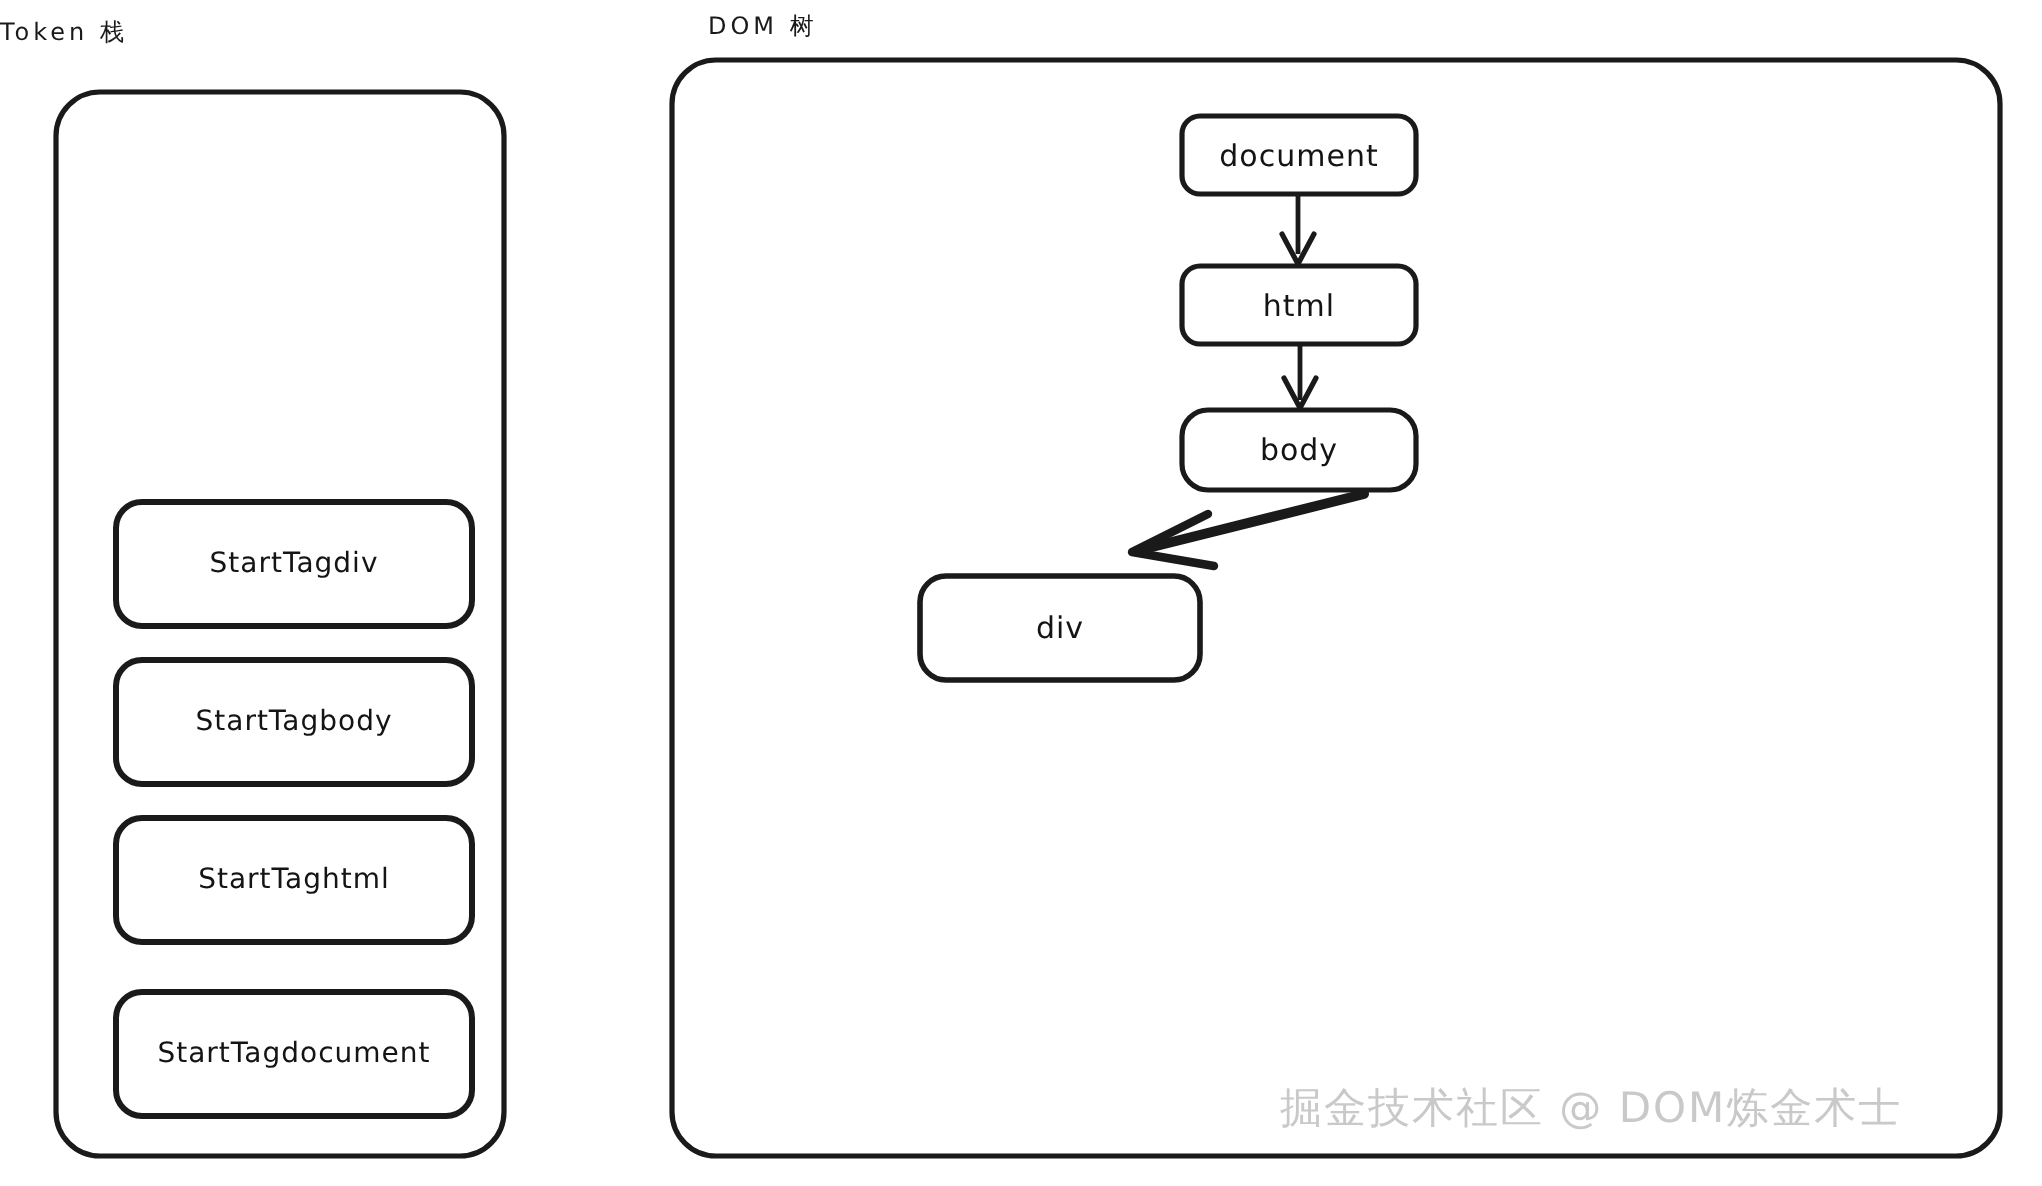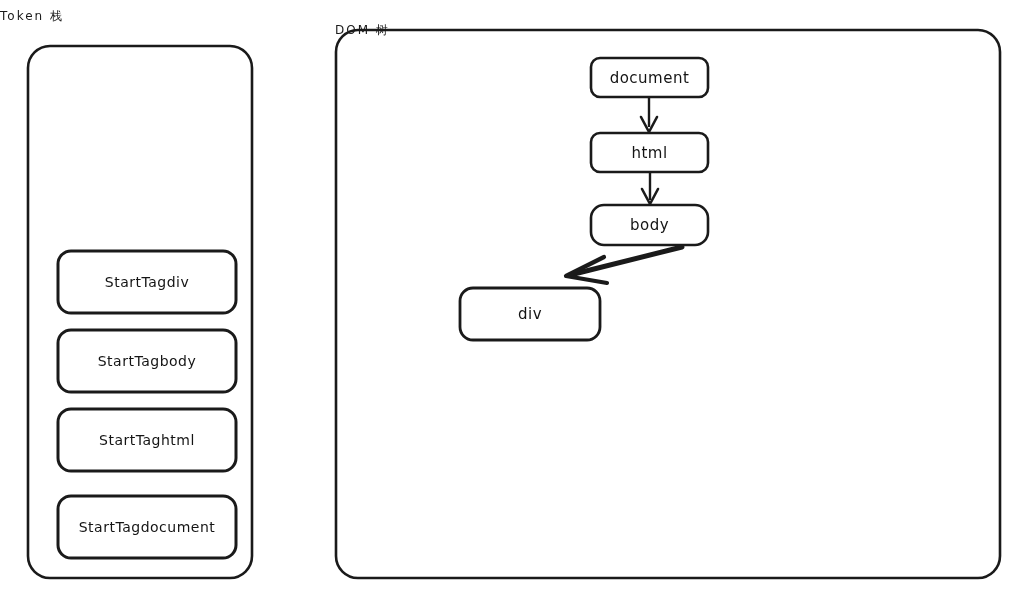--- a/index.html
+++ b/index.html
@@ -34,24 +34,23 @@
     color: #1a1a1a;
     white-space: nowrap;
     text-align: left;
   }
   #token-stack-title {
     left: 0;
     top: 8px;
     width: 280px;
   }
   #dom-tree-title {
-    left: 335px;
+    left: 354px;
     top: 5px;
     width: 665px;
-    margin-top: 17px;
   }
   .node-label {
     position: absolute;
     font-family: "DejaVu Sans", sans-serif;
     font-size: 15px;
     color: #141414;
     letter-spacing: 0.5px;
     text-align: center;
     white-space: nowrap;
     display: flex;
@@ -139,14 +138,15 @@
   <div class="token-label" style="left:58px; top:496px; width:178px; height:62px;">
     <span>StartTag</span>
     <span>document</span>
   </div>
 
   <div class="node-label" style="left:591px; top:58px; width:117px; height:39px;">document</div>
   <div class="node-label" style="left:591px; top:133px; width:117px; height:39px;">html</div>
   <div class="node-label" style="left:591px; top:205px; width:117px; height:40px;">body</div>
   <div class="node-label" style="left:460px; top:288px; width:140px; height:52px;">div</div>
 
+  <div class="watermark">掘金技术社区 @ DOM炼金术士</div>
 
 </div>
 
 </body></html>

